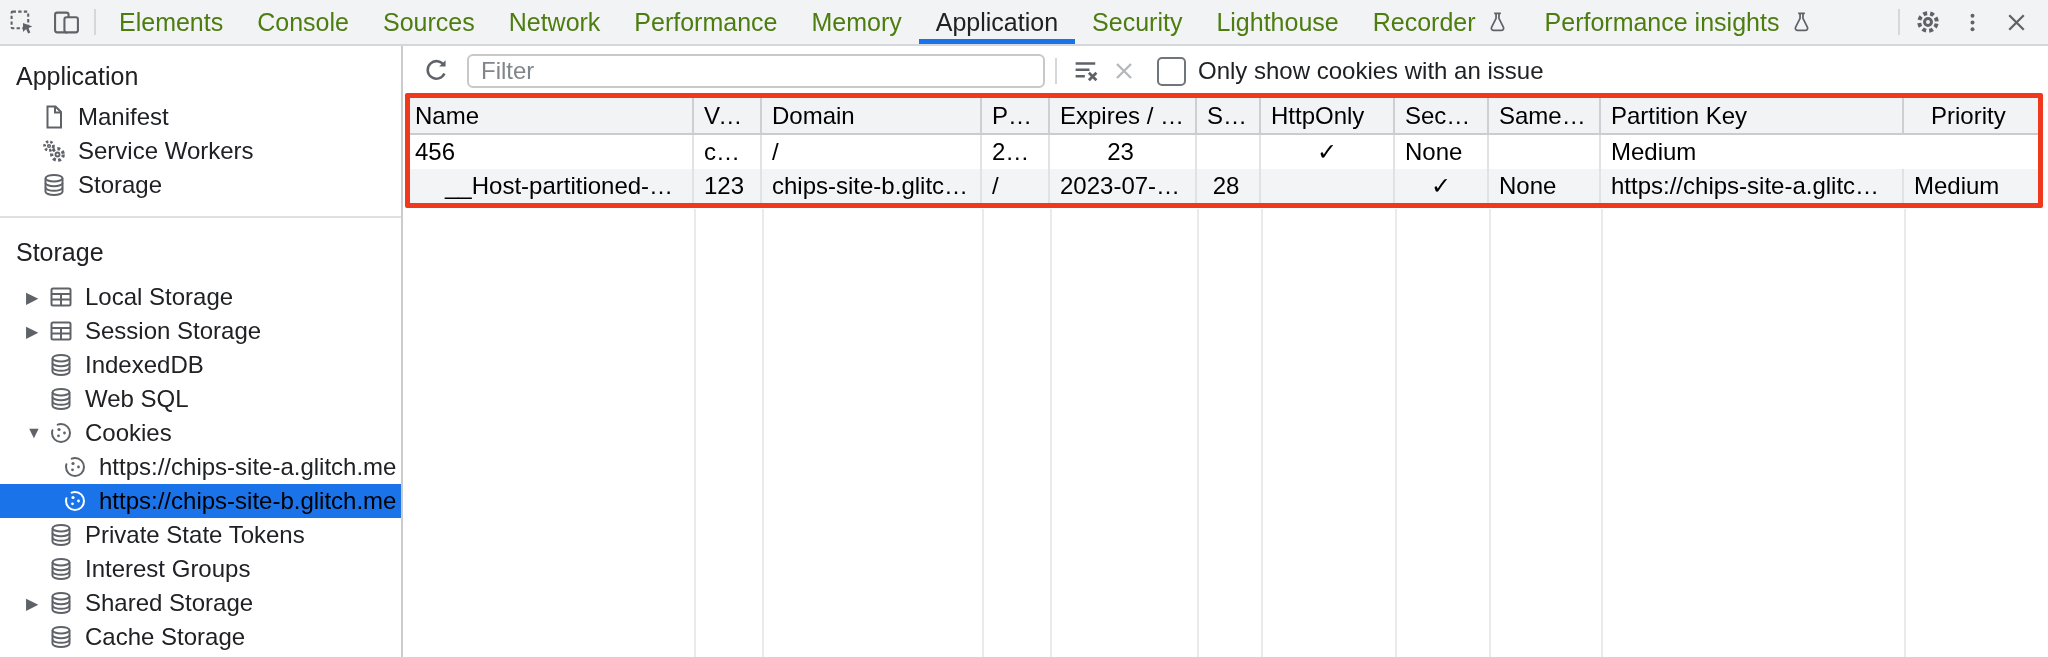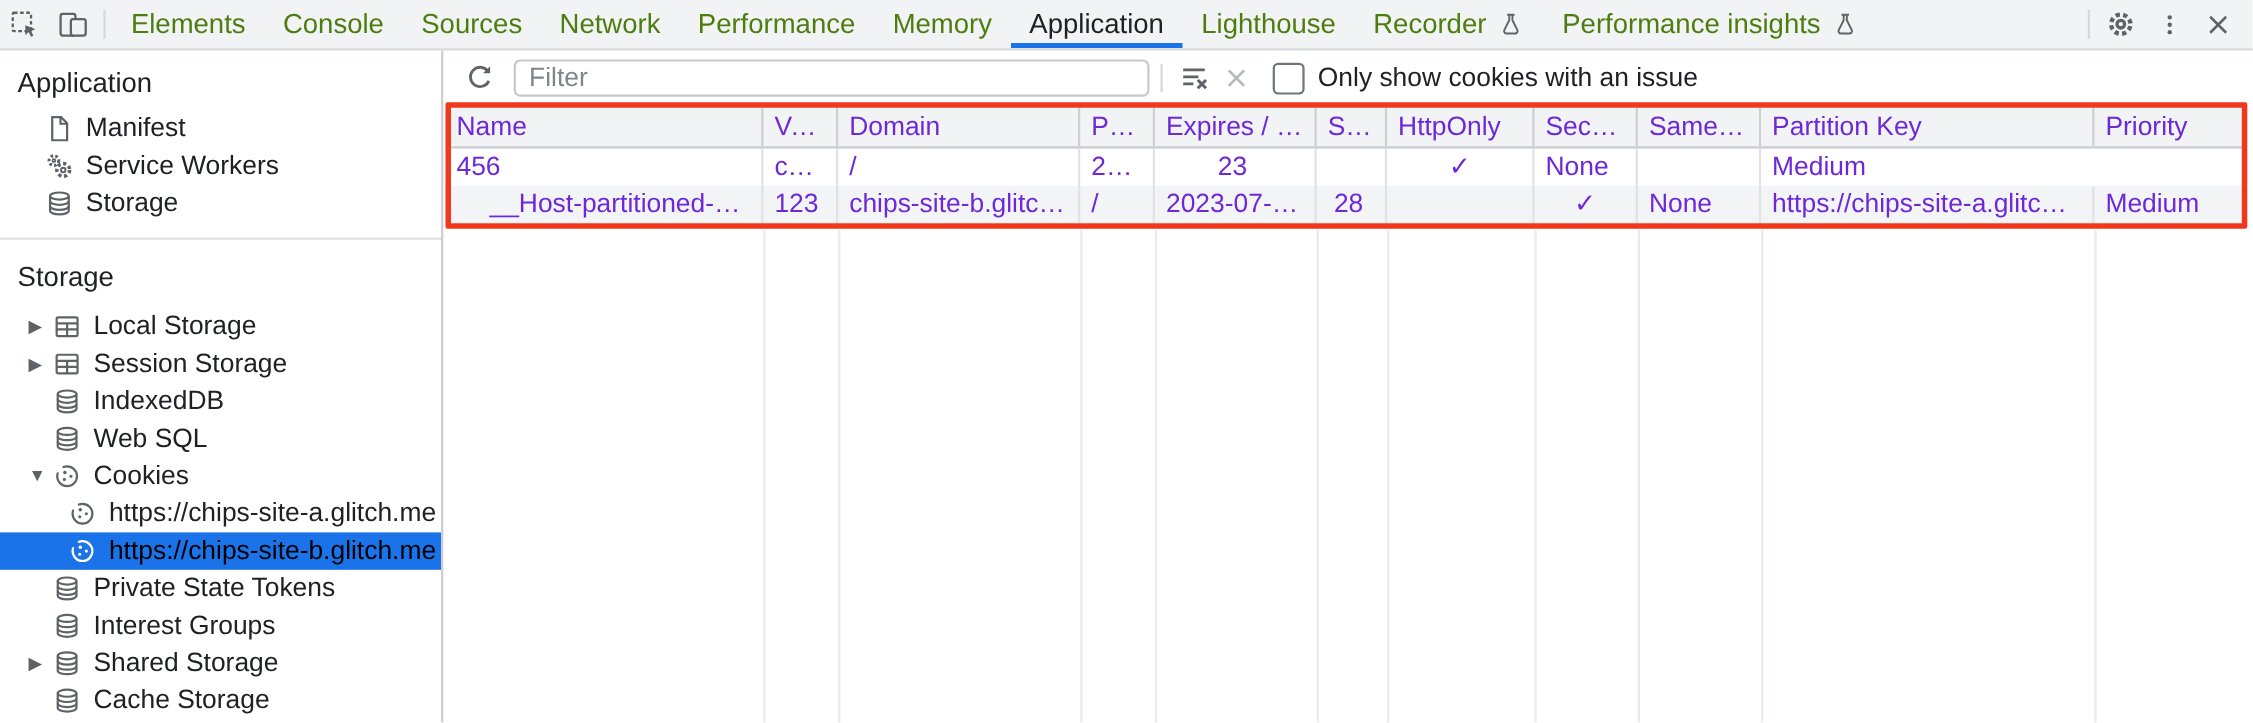--- a/index.html
+++ b/index.html
@@ -37,26 +37,26 @@
   .main{position:absolute;left:405px;top:46px;right:0;bottom:0;background:#fff;}
   .cookies-toolbar{height:50px;display:flex;align-items:center;padding-left:12px;}
   .toolbar-btn{width:38px;height:38px;display:flex;align-items:center;justify-content:center;color:#5f6368;cursor:pointer;}
   .filter-input{margin-left:12px;width:578px;height:34px;border:2px solid #c8c8c8;border-radius:6px;
                 font-size:24px;padding:0 12px;color:#202124;font-family:"Liberation Sans",sans-serif;box-sizing:border-box;outline:none;}
   .filter-input::placeholder{color:#80868b;}
   .checkbox{width:25px;height:25px;border:2px solid #70757a;border-radius:5px;background:#fff;margin-left:14px;cursor:pointer;flex:0 0 25px;}
   .cb-label{margin-left:12px;font-size:24px;color:#202124;white-space:nowrap;}
 
   
-  .cookie-table{position:absolute;left:0;top:52px;width:calc(100% - 6px);font-size:24px;color:#6d28d9;}
+  .cookie-table{position:absolute;left:0;top:52px;width:calc(100% - 6px);font-size:24px;color:#000000;}
   .cols{display:grid;grid-template-columns:289px 68px 220px 68px 147px 64px 134px 94px 112px 303px minmax(0,1fr);}
   .hrow{background:#f1f3f4;border-bottom:2px solid #c9ccd0;}
   .hcell{height:35px;line-height:35px;padding:0 10px;border-right:2px solid #ccd0d3;overflow:hidden;
          text-overflow:ellipsis;white-space:nowrap;cursor:pointer;}
-  .hcell:last-child{border-right:none;}
+  .hcell:last-child{border-right:none;margin-left:17px;}
   .drow{height:34px;}
   .drow.alt{background:#f3f4f6;}
   .cell{height:34px;line-height:34px;padding:0 10px;border-right:2px solid #e0e2e4;overflow:hidden;
         text-overflow:ellipsis;white-space:nowrap;cursor:default;}
   .cell:last-child{border-right:none;}
   .cell.name{padding-left:40px;}
   .cell.num{text-align:center;padding-right:14px;}
   .cell.center{text-align:center;}
 
   .red-frame{position:absolute;left:0;top:47px;width:calc(100% - 5px);height:115px;
@@ -97,20 +97,23 @@
         <span>Network</span>
       </div>
     <div class="tab">
         <span>Performance</span>
       </div>
     <div class="tab">
         <span>Memory</span>
       </div>
     <div class="tab active">
         <span>Application</span>
+      </div>
+    <div class="tab">
+        <span>Security</span>
       </div>
     <div class="tab">
         <span>Lighthouse</span>
       </div>
     <div class="tab">
       <span>Recorder</span>
       <span class="icon" style="margin:0;color:#5f6368;">
         <svg width="25" height="25" viewBox="0 0 26 26" fill="none" stroke="currentColor" stroke-width="1.8">
           <path d="M9.5 3.5h7"></path>
           <path d="M11.5 3.5v5.2L6.8 18a2.4 2.4 0 0 0 2.2 3.3h8a2.4 2.4 0 0 0 2.2-3.3l-4.7-9.3V3.5"></path>

